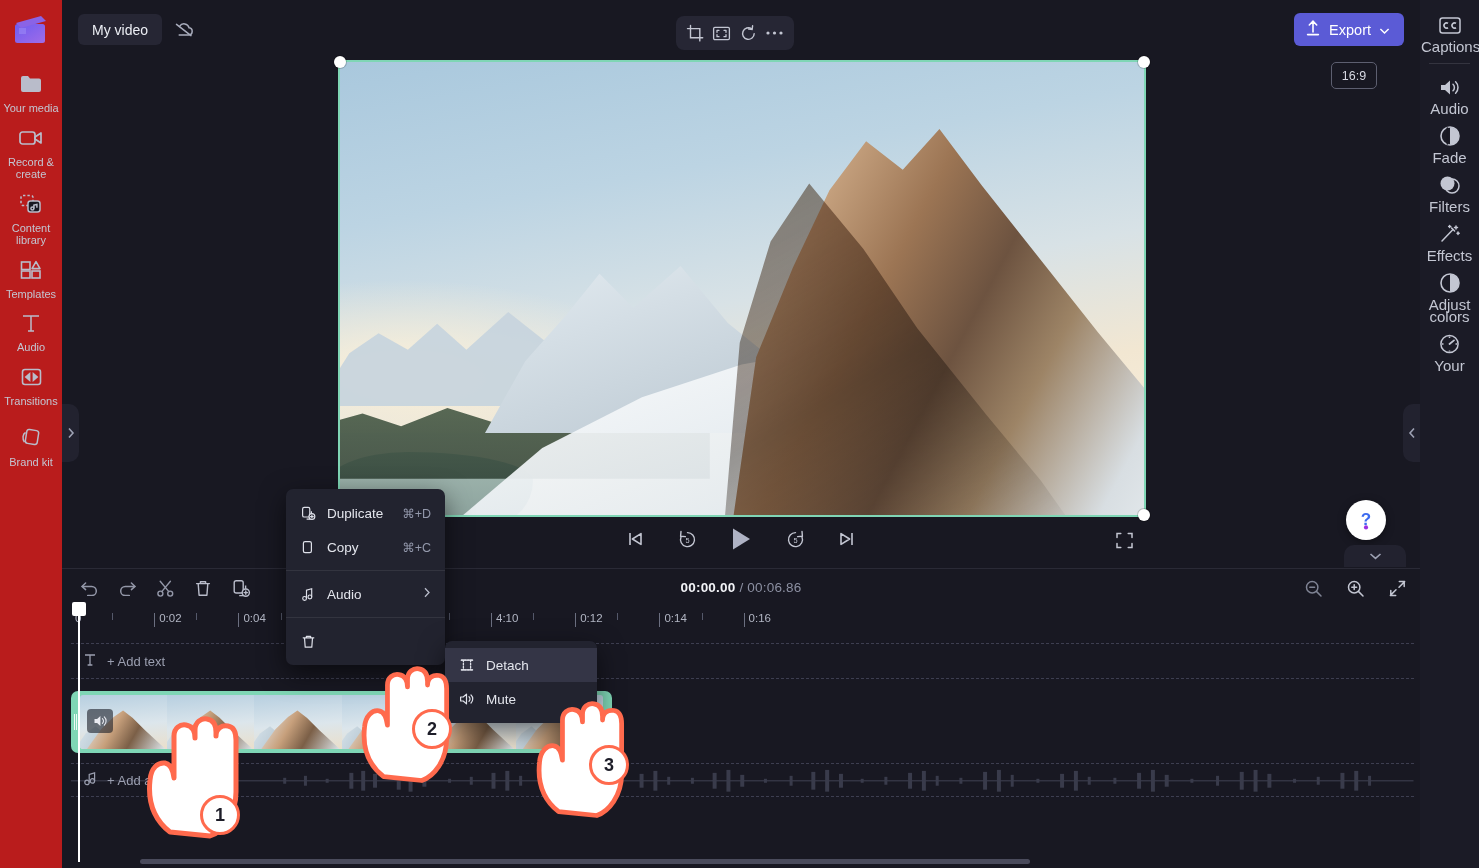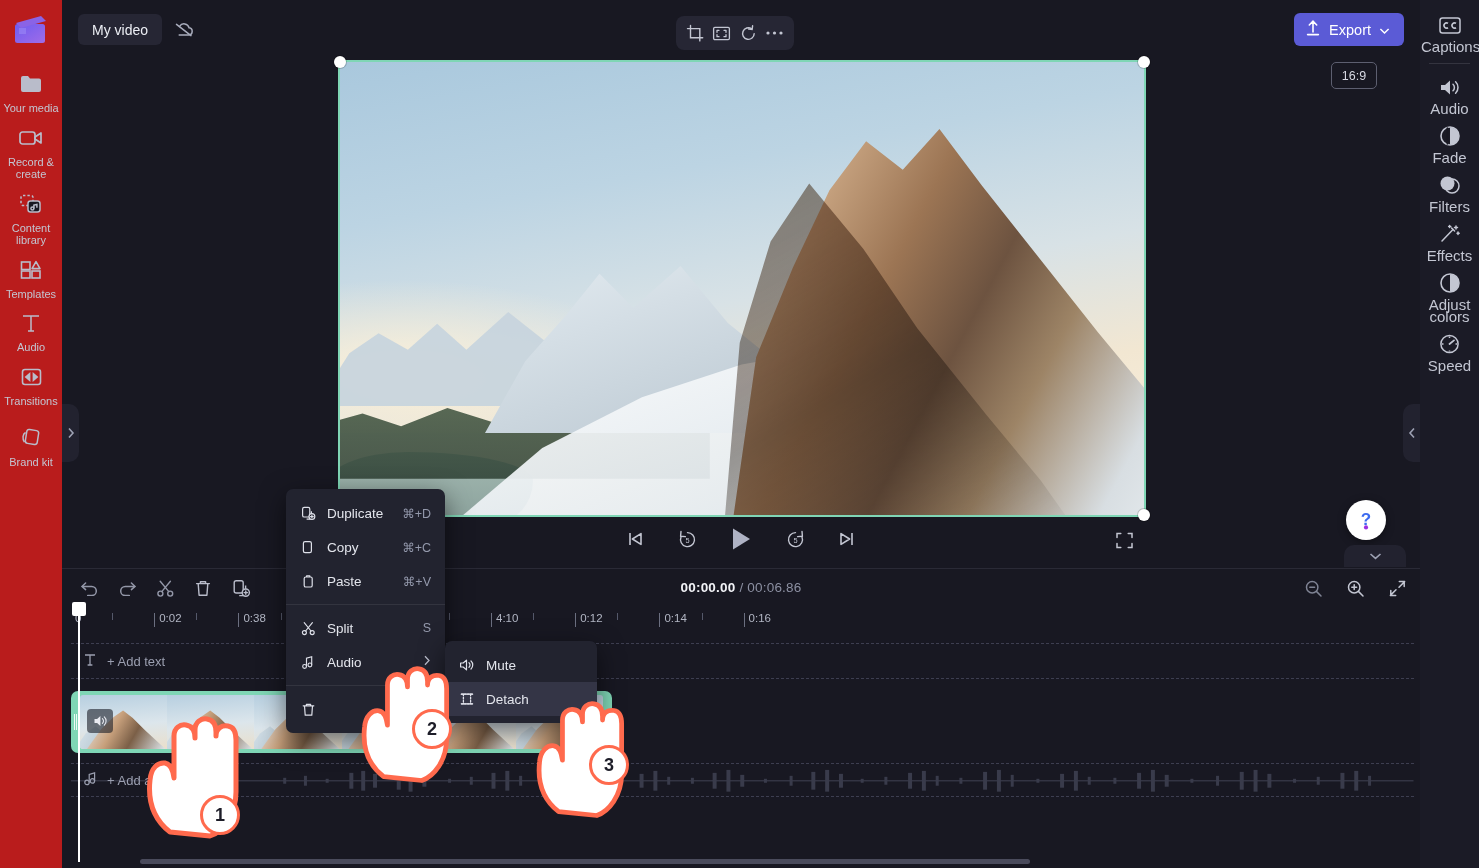--- a/index.html
+++ b/index.html
@@ -410,21 +410,21 @@
     </div>
 
     <div class="rr-item">
       <span class="rr-ico">
         <svg width="23" height="22" viewBox="0 0 23 22" fill="none" stroke="#c3c6d2" stroke-width="1.5">
           <circle cx="11.5" cy="11" r="8.6"></circle>
           <path d="M11.5 11 L16 7.4" stroke-linecap="round" stroke-width="1.8"></path>
           <path d="M11.5 3.4v1.6M19.1 11h-1.6M11.5 18.6v-1.2M3.9 11h1.6"></path>
         </svg>
       </span>
-      <span class="rr-lbl">Speed</span>
+      <span class="rr-lbl">Your</span>
     </div>
   </div>
 
   <div class="panel-tab-right">
     <svg width="8" height="12" viewBox="0 0 8 12" fill="none" stroke="#9ea2b4" stroke-width="1.6">
       <path d="M6 1.5 L2 6 L6 10.5"></path>
     </svg>
   </div>
 
   <div class="topbar">
@@ -615,21 +615,21 @@
     </div>
 
     <div class="ruler">
 
     <div class="ruler-label" style="left: 8px;">0</div>
         <div class="ruler-tick" style="left: 50.1px; height: 7px; background: rgb(84, 88, 106);"></div>
         <div class="ruler-tick" style="left: 92.2px; height: 14px;"></div>
         <div class="ruler-label" style="left: 92.2px;">0:02</div>
         <div class="ruler-tick" style="left: 134.3px; height: 7px; background: rgb(84, 88, 106);"></div>
         <div class="ruler-tick" style="left: 176.4px; height: 14px;"></div>
-        <div class="ruler-label" style="left: 176.4px;">0:38</div>
+        <div class="ruler-label" style="left: 176.4px;">0:04</div>
         <div class="ruler-tick" style="left: 218.5px; height: 7px; background: rgb(84, 88, 106);"></div>
         <div class="ruler-tick" style="left: 260.6px; height: 14px;"></div>
         <div class="ruler-label" style="left: 260.6px;">0:06</div>
         <div class="ruler-tick" style="left: 302.7px; height: 7px; background: rgb(84, 88, 106);"></div>
         <div class="ruler-tick" style="left: 344.8px; height: 14px;"></div>
         <div class="ruler-label" style="left: 344.8px;">0:08</div>
         <div class="ruler-tick" style="left: 386.9px; height: 7px; background: rgb(84, 88, 106);"></div>
         <div class="ruler-tick" style="left: 429px; height: 14px;"></div>
         <div class="ruler-label" style="left: 429px;">4:10</div>
         <div class="ruler-tick" style="left: 471.1px; height: 7px; background: rgb(84, 88, 106);"></div>
@@ -801,44 +801,23 @@
     </div>
     <div class="ctx-item">
       <span class="ci-ico">
         <svg width="15" height="15" viewBox="0 0 15 15" fill="none" stroke="#dfe1ea" stroke-width="1.2">
           <rect x="2.4" y="1.6" width="8" height="11" rx="1.7"></rect>
         </svg>
       </span>
       <span class="ci-lbl">Copy</span>
       <span class="ci-key">⌘+C</span>
     </div>
-    <div class="ctx-item">
-      <span class="ci-ico">
-        <svg width="15" height="15" viewBox="0 0 15 15" fill="none" stroke="#dfe1ea" stroke-width="1.2">
-          <rect x="3.2" y="3" width="8" height="10" rx="1.6"></rect>
-          <path d="M5.6 3V1.8h3.2V3" stroke-linejoin="round"></path>
-        </svg>
-      </span>
-      <span class="ci-lbl">Paste</span>
-      <span class="ci-key">⌘+V</span>
-    </div>
 
     <div class="ctx-sep"></div>
 
-    <div class="ctx-item">
-      <span class="ci-ico">
-        <svg width="15" height="15" viewBox="0 0 15 15" fill="none" stroke="#dfe1ea" stroke-width="1.15">
-          <circle cx="3.4" cy="11.6" r="2"></circle>
-            <circle cx="11.2" cy="11.6" r="2"></circle>
-          <path d="M4.6 10 L11.4 1.7M10 10 L3.2 1.7" stroke-linecap="round"></path>
-        </svg>
-      </span>
-      <span class="ci-lbl">Split</span>
-      <span class="ci-key">S</span>
-    </div>
 
     <div class="ctx-item">
       <span class="ci-ico">
         <svg width="15" height="15" viewBox="0 0 15 15" fill="none" stroke="#dfe1ea" stroke-width="1.15">
           <circle cx="3.6" cy="11.4" r="1.9"></circle>
             <path d="M5.5 11.4V3.3l5.2-1.5v8"></path>
             <circle cx="8.9" cy="9.9" r="1.9"></circle>
         </svg>
       </span>
       <span class="ci-lbl">Audio</span>
@@ -856,37 +835,37 @@
         <svg width="15" height="15" viewBox="0 0 15 15" fill="none" stroke="#dfe1ea" stroke-width="1.2">
           <path d="M2.2 3.8h10.6M5.4 3.8V2.3h4.2v1.5M3.5 3.8l.7 9.4h6.6l.7-9.4" stroke-linecap="round" stroke-linejoin="round"></path>
         </svg>
       </span>
       <span class="ci-lbl"></span>
       <span class="ci-key"></span>
     </div>
   </div>
 
   <div class="ctx ctx-sub">
+    <div class="ctx-item hl">
+      <span class="ci-ico">
+        <svg width="16" height="14" viewBox="0 0 16 14" fill="none" stroke="#dfe1ea" stroke-width="1.3" stroke-linecap="round">
+          <path d="M2.4 2.2h11.2M2.4 11.8h11.2M4.4 2.2v9.6M11.6 2.2v9.6" stroke-dasharray="1.6 1.5"></path>
+          <path d="M2.4 2.2h11.2M2.4 11.8h11.2" stroke-dasharray="0"></path>
+        </svg>
+      </span>
+      <span class="ci-lbl">Detach</span>
+    </div>
     <div class="ctx-item">
       <span class="ci-ico">
         <svg width="16" height="14" viewBox="0 0 16 14" fill="none" stroke="#dfe1ea" stroke-width="1.2" stroke-linejoin="round">
           <path d="M1.6 5h2.6l3.3-2.9v9.8L4.2 9H1.6z"></path>
           <path d="M10 4.7a3.1 3.1 0 0 1 0 4.6M12 3a5.5 5.5 0 0 1 0 8" stroke-linecap="round"></path>
         </svg>
       </span>
       <span class="ci-lbl">Mute</span>
-    </div>
-    <div class="ctx-item hl">
-      <span class="ci-ico">
-        <svg width="16" height="14" viewBox="0 0 16 14" fill="none" stroke="#dfe1ea" stroke-width="1.3" stroke-linecap="round">
-          <path d="M2.4 2.2h11.2M2.4 11.8h11.2M4.4 2.2v9.6M11.6 2.2v9.6" stroke-dasharray="1.6 1.5"></path>
-          <path d="M2.4 2.2h11.2M2.4 11.8h11.2" stroke-dasharray="0"></path>
-        </svg>
-      </span>
-      <span class="ci-lbl">Detach</span>
     </div>
   </div>
 
   <div class="hand" style="left:140px; top:700px;">
     <svg width="110" height="140" viewBox="0 0 110 140">
       <g fill="#ffffff" stroke="#ff6a4d" stroke-width="5" stroke-linejoin="round" stroke-linecap="round">
         <path d="M30 132 C12 118 8 98 10 80 C11 68 18 62 25 63 C31 64 33 70 34 78
                  L34 36 C34 28 40 24 46 25 C52 26 55 31 55 38
                  L55 30 C55 22 61 18 67 19 C73 20 76 25 76 32
                  L76 36 C76 28 82 25 88 26 C94 27 96 33 96 40

